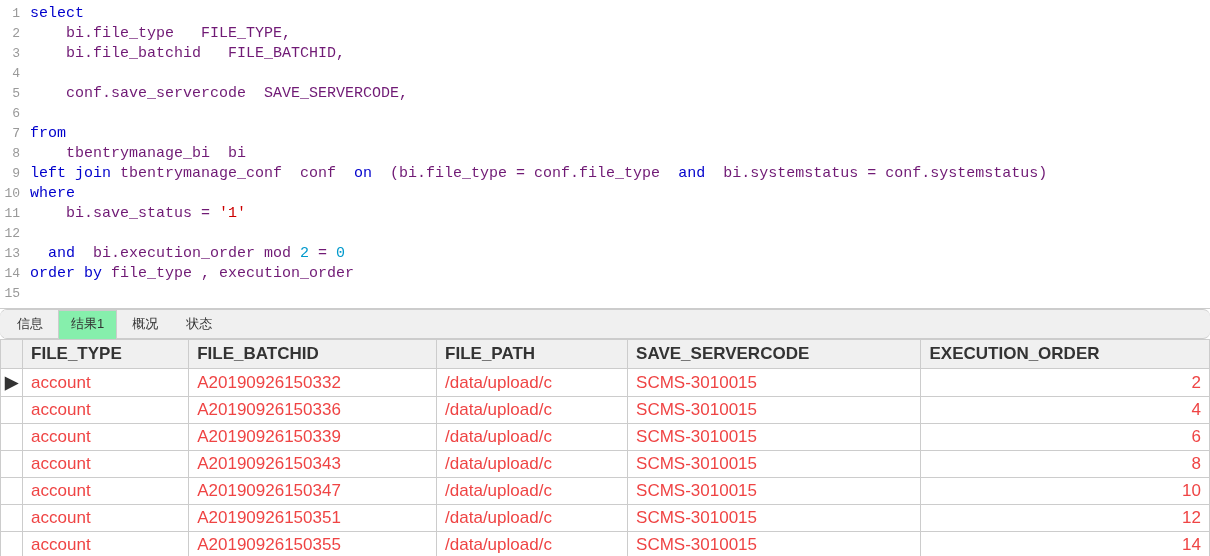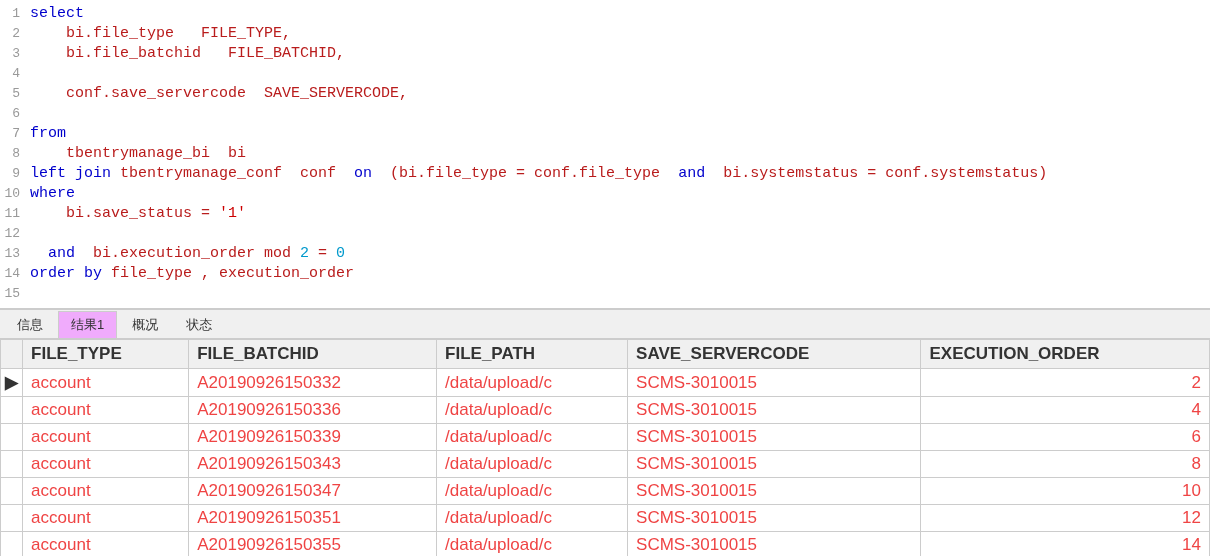--- a/index.html
+++ b/index.html
@@ -40,49 +40,49 @@
       font-size: 13px;
     }
 
     .line-content {
       white-space: pre;
       font-size: 15px;
     }
 
     
     .kw { color: #0000cc; } 
-    .id { color: #b91c1c; } 
+    .id { color: #701a75; } 
     .str { color: #cc0000; } 
     .num { color: #0099cc; } 
 
     
     .tabs-bar {
       display: flex;
-      align-items: center;
       background: #f0f0f0;
       border-bottom: 1px solid #ccc;
       border-top: 1px solid #ccc;
       padding: 0 4px;
       height: 30px;
       gap: 2px;
+      border-radius: 7px;
     }
 
     .tab {
       padding: 4px 12px;
       font-size: 13px;
       cursor: pointer;
       border: 1px solid transparent;
       border-bottom: none;
       background: #f0f0f0;
       color: #333;
       font-family: sans-serif;
     }
 
     .tab.active {
-      background: #f0abfc;
+      background: #86efac;
       border-color: #ccc;
       border-bottom-color: #fff;
       margin-bottom: -1px;
     }
 
     
     .results-area {
       overflow-x: auto;
     }
 

